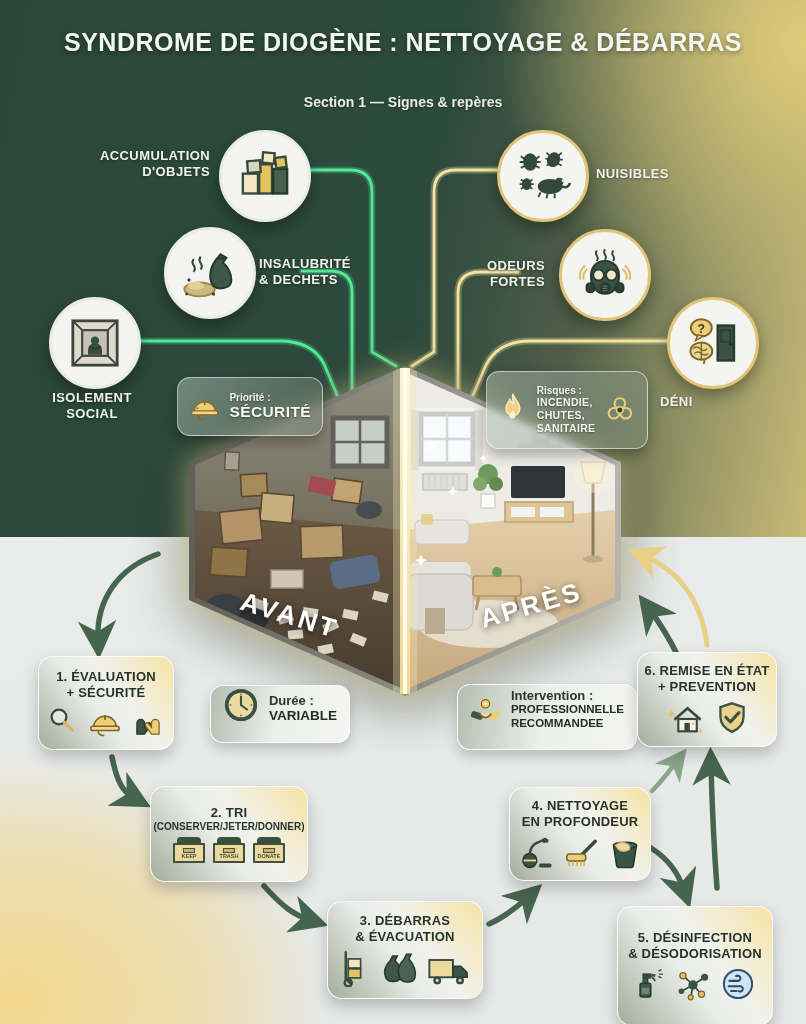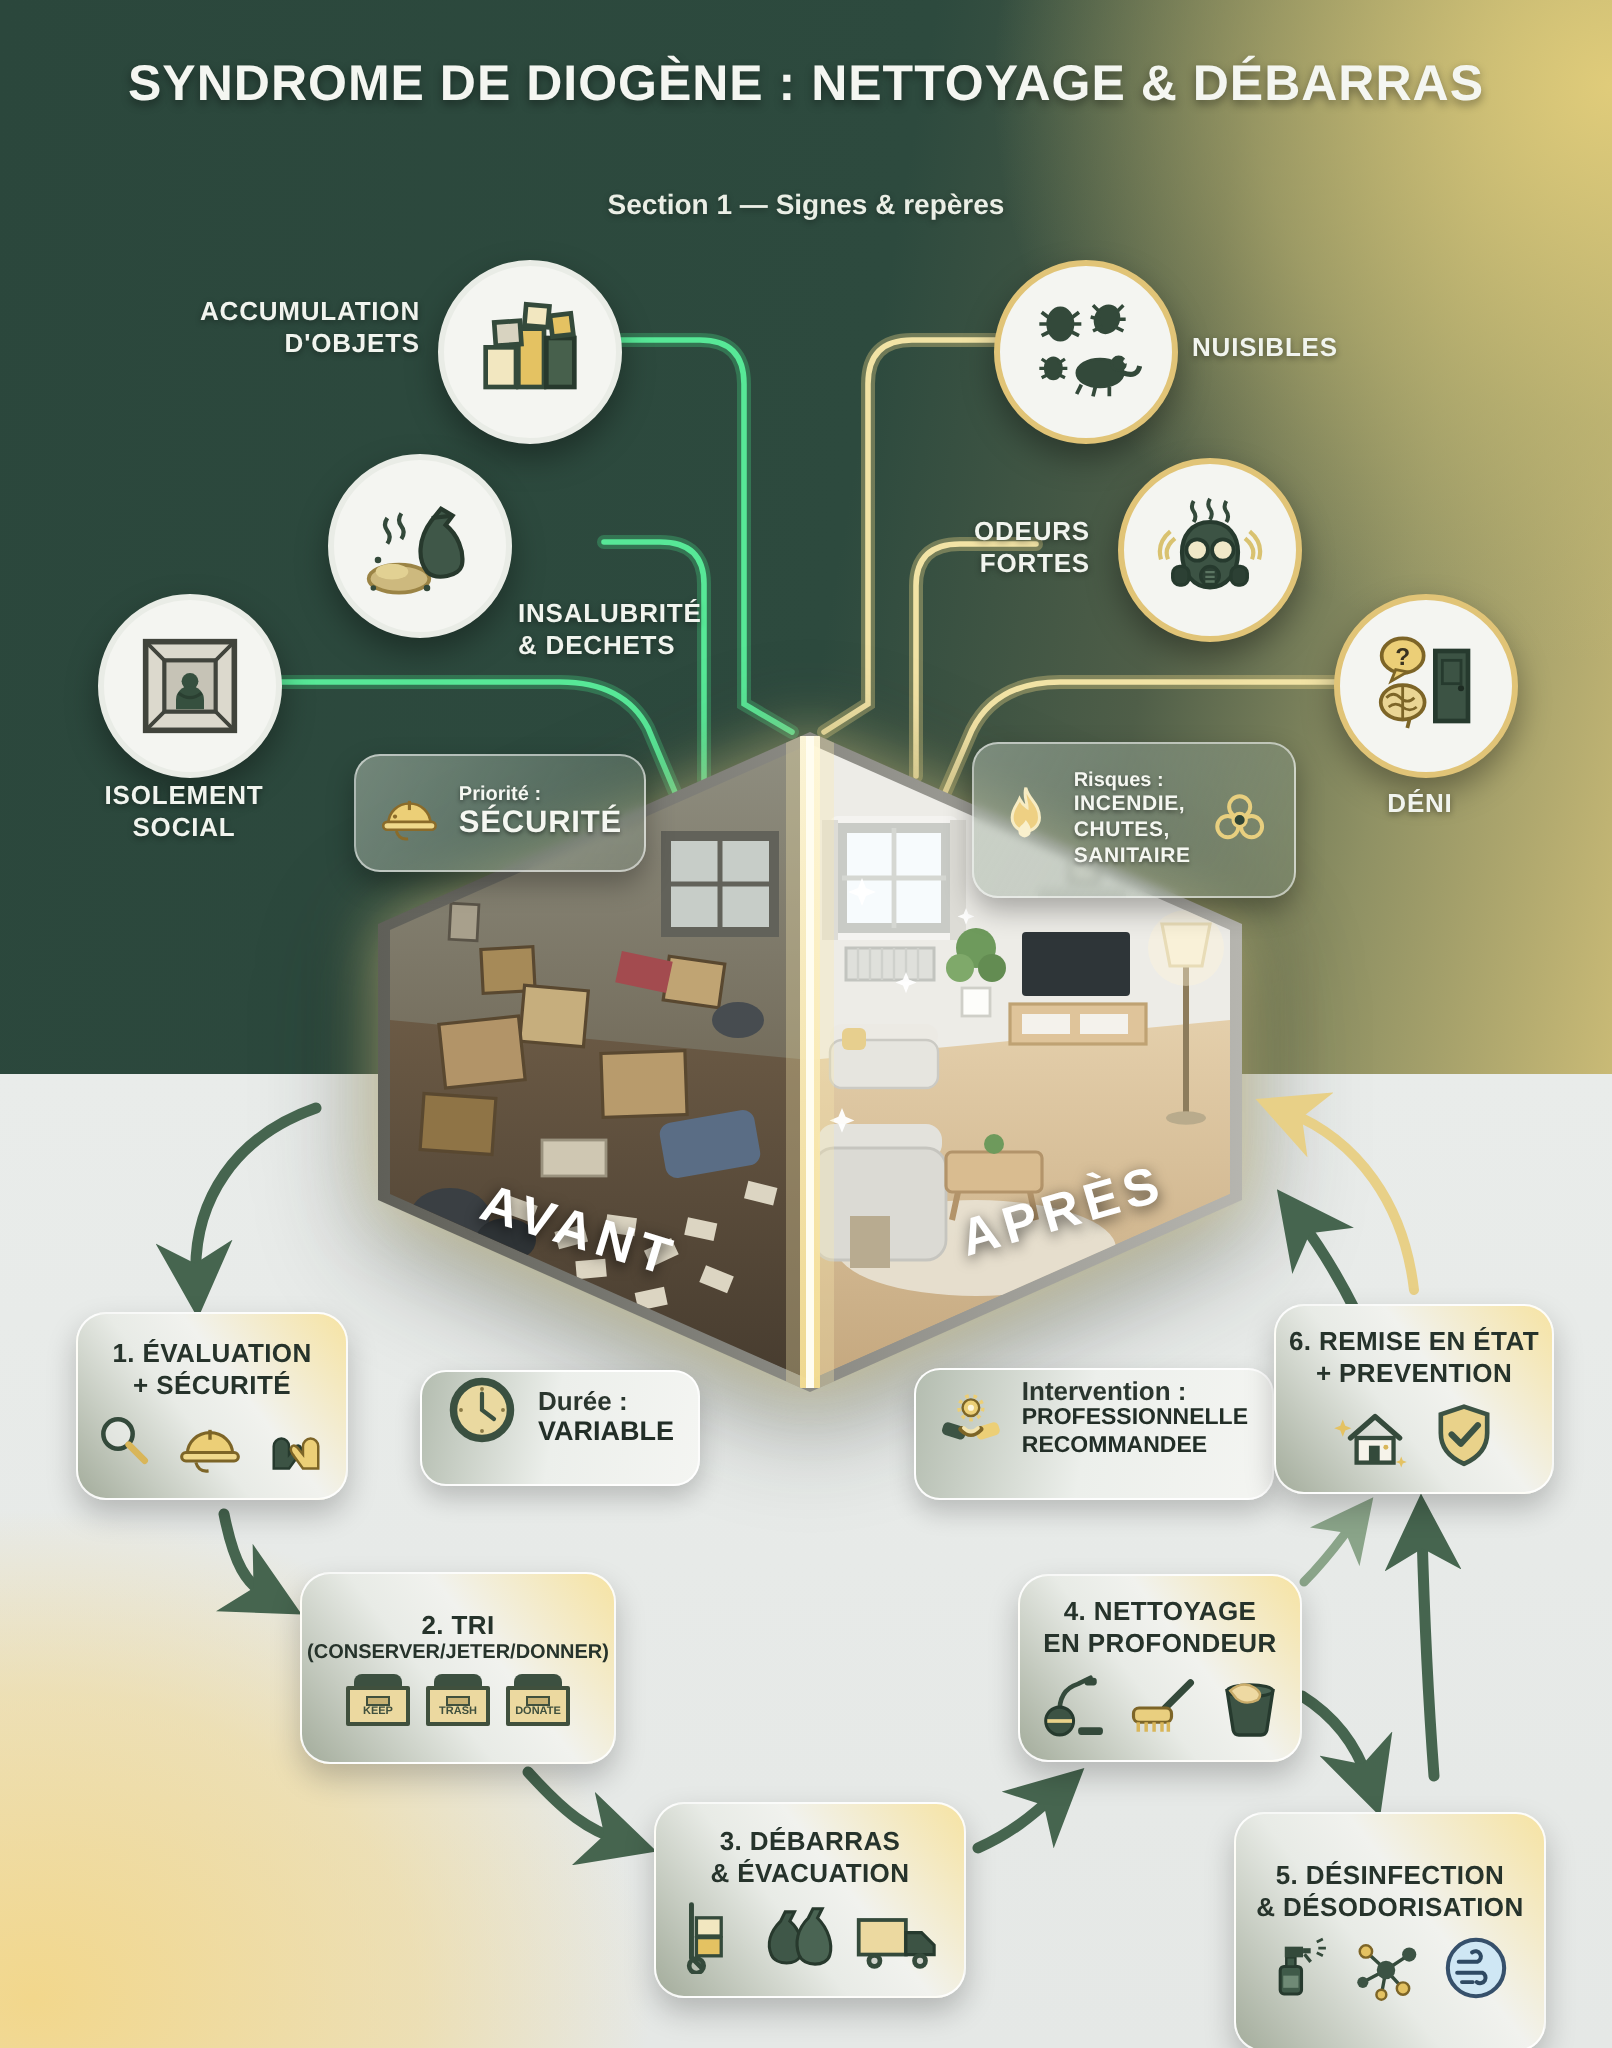--- a/index.html
+++ b/index.html
@@ -150,21 +150,21 @@
       <ellipse cx="15" cy="38" rx="13" ry="6" fill="#cdb97e" stroke="#9b8445" stroke-width="1.6"></ellipse>
       <ellipse cx="12" cy="35" rx="7" ry="3.4" fill="#e2d193"></ellipse>
       <path d="M29 13 l4 -5 5 3 -3 4 c5 4 8 11 7 17 c-1 5 -11 7 -15 3 c-4 -5 -4 -14 2 -22 z" fill="#3f5748" stroke="#27392d" stroke-width="1.8"></path>
       <path d="M29 12 l9 -1" stroke="#27392d" stroke-width="1.8"></path>
       <path d="M10 12 q-2 3 0 5.5 q2 2.5 0 5.5 M16 10 q-2 3 0 5.5 q2 2.5 0 5.5" stroke="#33493a" stroke-width="1.8" fill="none"></path>
       <circle cx="6" cy="30" r="1.4" fill="#33493a"></circle>
         <circle cx="27" cy="42" r="1.4" fill="#33493a"></circle>
         <circle cx="4" cy="42" r="1.2" fill="#33493a"></circle>
     </svg>
   </div>
-  <div class="sign-label" style="left:259px;top:256px;width:140px;text-align:left;margin-top:43px;">INSALUBRITÉ
+  <div class="sign-label" style="left:259px;top:256px;width:140px;text-align:left;">INSALUBRITÉ
 &amp; DECHETS</div>
 
   <div class="sign-label" style="left:425px;top:258px;width:120px;text-align:right;">ODEURS
 FORTES</div>
   <div class="sign-circle ring-gold" style="left:559px;top:229px;">
     <svg width="56" height="56" viewBox="0 0 48 48">
       <path d="M17 3 q-1.5 2.5 0 4.5 q1.5 2 0 4.5 M24 2 q-1.5 2.5 0 4.5 q1.5 2 0 4.5 M31 3 q-1.5 2.5 0 4.5 q1.5 2 0 4.5" stroke="#33493a" stroke-width="1.7" fill="none"></path>
       <path d="M9 19 q-5 4 -3 9 M7 16 q-6 5 -4 12" stroke="#d9c270" stroke-width="1.8" fill="none"></path>
       <path d="M39 19 q5 4 3 9 M41 16 q6 5 4 12" stroke="#d9c270" stroke-width="1.8" fill="none"></path>
       <path d="M24 12 c8 0 12 6 12 13 c0 9 -5 15 -12 15 c-7 0 -12 -6 -12 -15 c0 -7 4 -13 12 -13 z" fill="#3c5344" stroke="#263a2e" stroke-width="1.8"></path>
@@ -196,21 +196,21 @@
       <rect x="31" y="13" width="8" height="10" fill="none" stroke="#263a2e" stroke-width="1.2"></rect>
       <circle cx="39" cy="25" r="1.3" fill="#1d2b22"></circle>
       <ellipse cx="14" cy="11" rx="9" ry="7.4" fill="#eccf77" stroke="#7d6527" stroke-width="1.6"></ellipse>
       <path d="M11 17 l-2 5 7 -4 z" fill="#eccf77" stroke="#7d6527" stroke-width="1.2"></path>
       <text x="14" y="15" text-anchor="middle" font-size="10.5" font-weight="bold" fill="#3a3320">?</text>
       <ellipse cx="14" cy="31" rx="9.4" ry="7.4" fill="#ead594" stroke="#7d6527" stroke-width="1.6"></ellipse>
       <path d="M7 29 q3 -3 6 0 q3 3 6 0 M8 33 q3 -2.5 6 0 q3 2.5 6 0 M14 24 v14" stroke="#7d6527" stroke-width="1.2" fill="none"></path>
       <path d="M17 38 l-1 4" stroke="#7d6527" stroke-width="1.6"></path>
     </svg>
   </div>
-  <div class="sign-label" style="left:660px;top:394px;width:100px;text-align:center;">DÉNI</div>
+  <div class="sign-label" style="left:660px;top:394px;width:100px;text-align:left;">DÉNI</div>
 
   <div class="hex-wrap">
     <svg width="444" height="338" viewBox="0 0 444 338">
       <defs>
         <clipPath id="hexClip">
             <polygon points="222,4 438,100 438,238 222,334 6,238 6,100"></polygon>
           </clipPath>
         <clipPath id="leftClip">
             <polygon points="222,10 222,328 12,235 12,103"></polygon>
           </clipPath>

